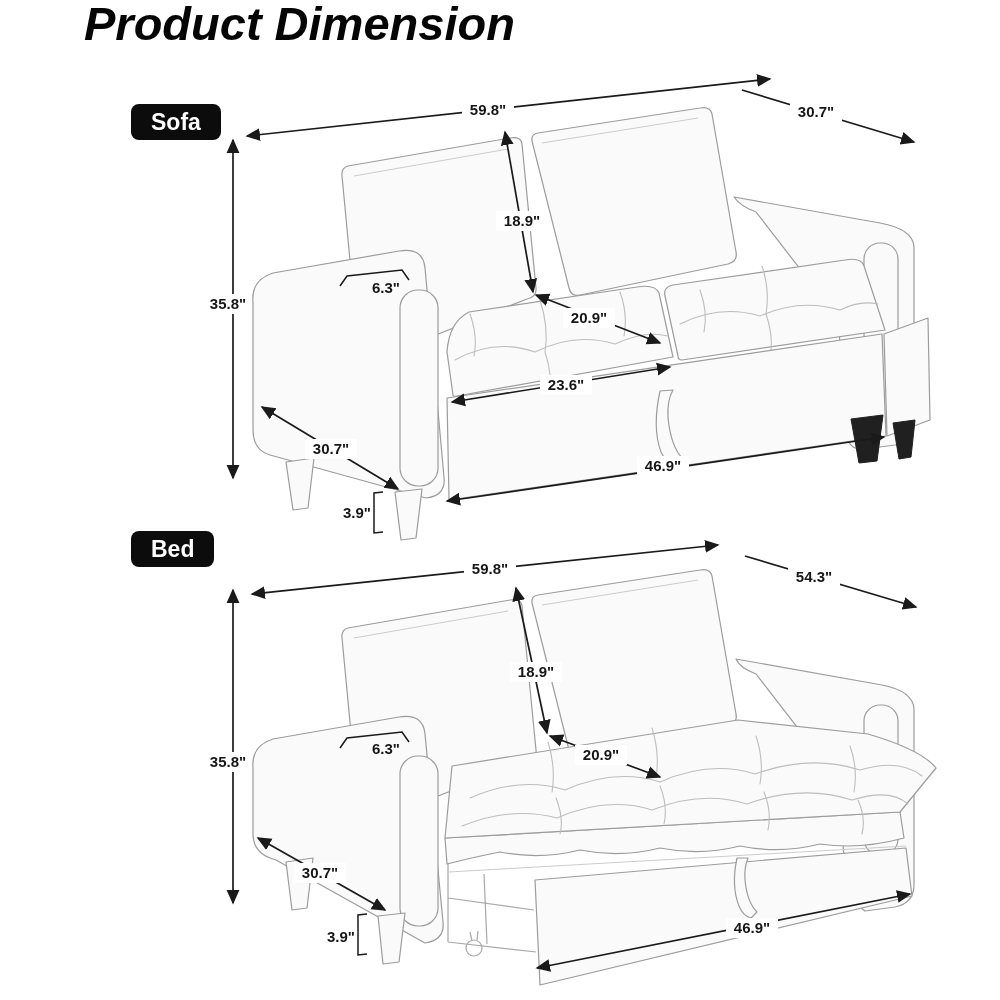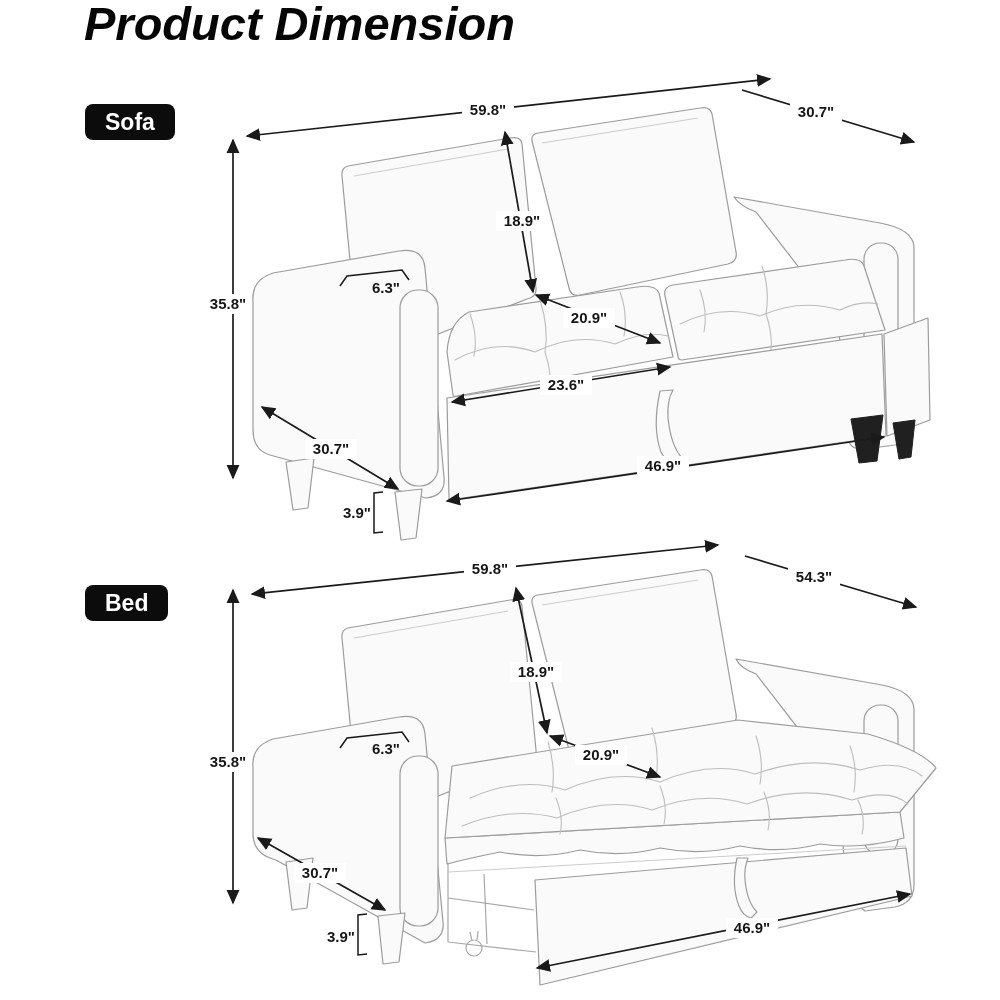--- a/index.html
+++ b/index.html
@@ -1,23 +1,23 @@
 <!DOCTYPE html>
 <html><head>
 <meta charset="utf-8">
 <style>
   html,body{margin:0;padding:0;background:#fff;}
   #page{position:relative;width:1000px;height:1000px;background:#fff;overflow:hidden;
         font-family:"Liberation Sans",sans-serif;padding-left:12px;}
   #title{position:absolute;left:84px;top:-4px;font-size:47px;font-weight:900;
          font-style:italic;color:#050505;letter-spacing:0px;}
   .badge{position:absolute;background:#0c0c0c;color:#fff;font-weight:700;font-size:23px;
-         padding:4px 20px;border-radius:8px;line-height:28px;}
+         padding:4px 20px;border-radius:8px;line-height:28px;margin-left:46px;}
   #badge-sofa{left:85px;top:104px;}
-  #badge-bed{left:85px;top:585px;text-align:right;}
+  #badge-bed{left:85px;top:531px;text-align:right;}
   svg{position:absolute;left:0;top:0;}
   .furn{fill:#fafafa;stroke:#9c9c9c;stroke-width:1.2;stroke-linejoin:round;}
   .tuft{fill:none;stroke:#bdbdbd;stroke-width:1.1;stroke-linecap:round;}
   .inner{fill:none;stroke:#cccccc;stroke-width:1;}
   .frame{fill:none;stroke:#a8a8a8;stroke-width:1.2;}
   .darkleg{fill:#202020;stroke:#202020;stroke-linejoin:round;}
   .dimline{stroke:#1a1a1a;stroke-width:1.7;fill:none;}
   .thinmark{stroke:#1a1a1a;stroke-width:1.5;fill:none;}
   .lbg{fill:#ffffff;}
   .dim{font-family:"Liberation Sans",sans-serif;font-size:15px;font-weight:700;

